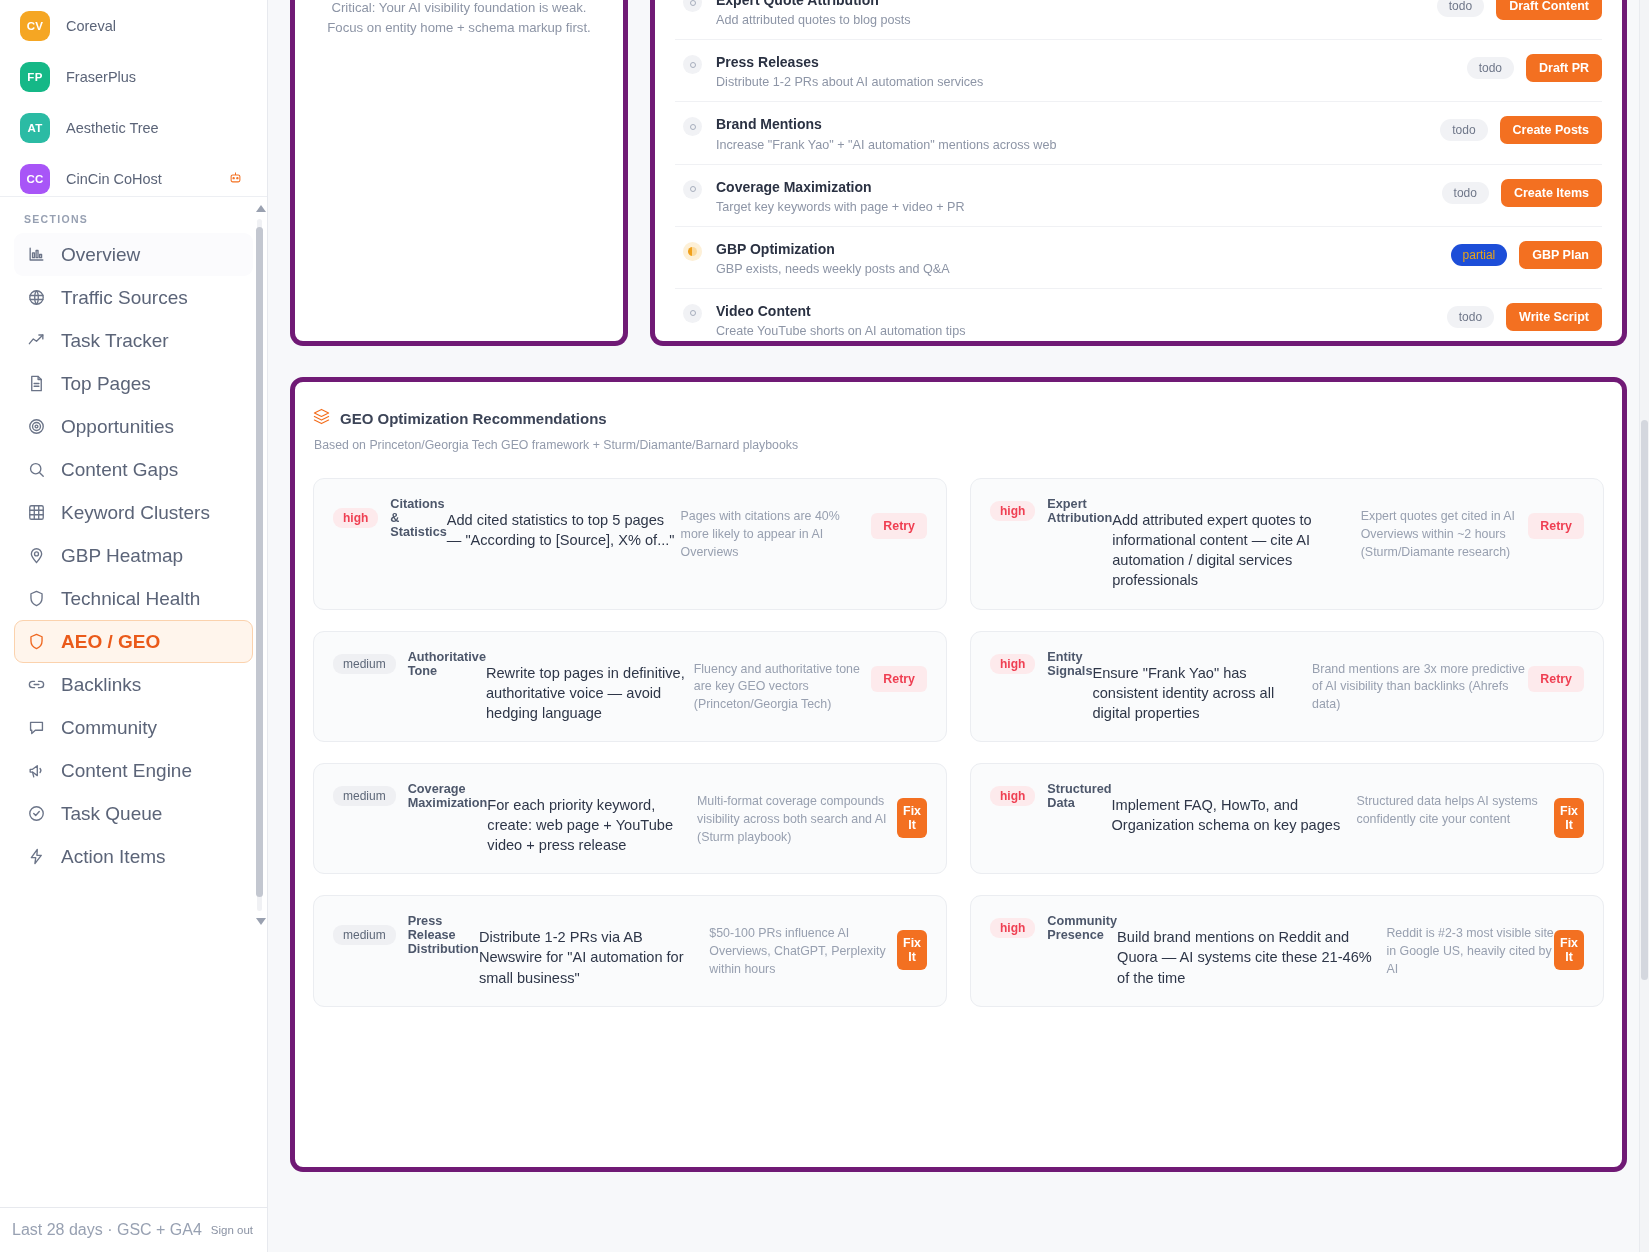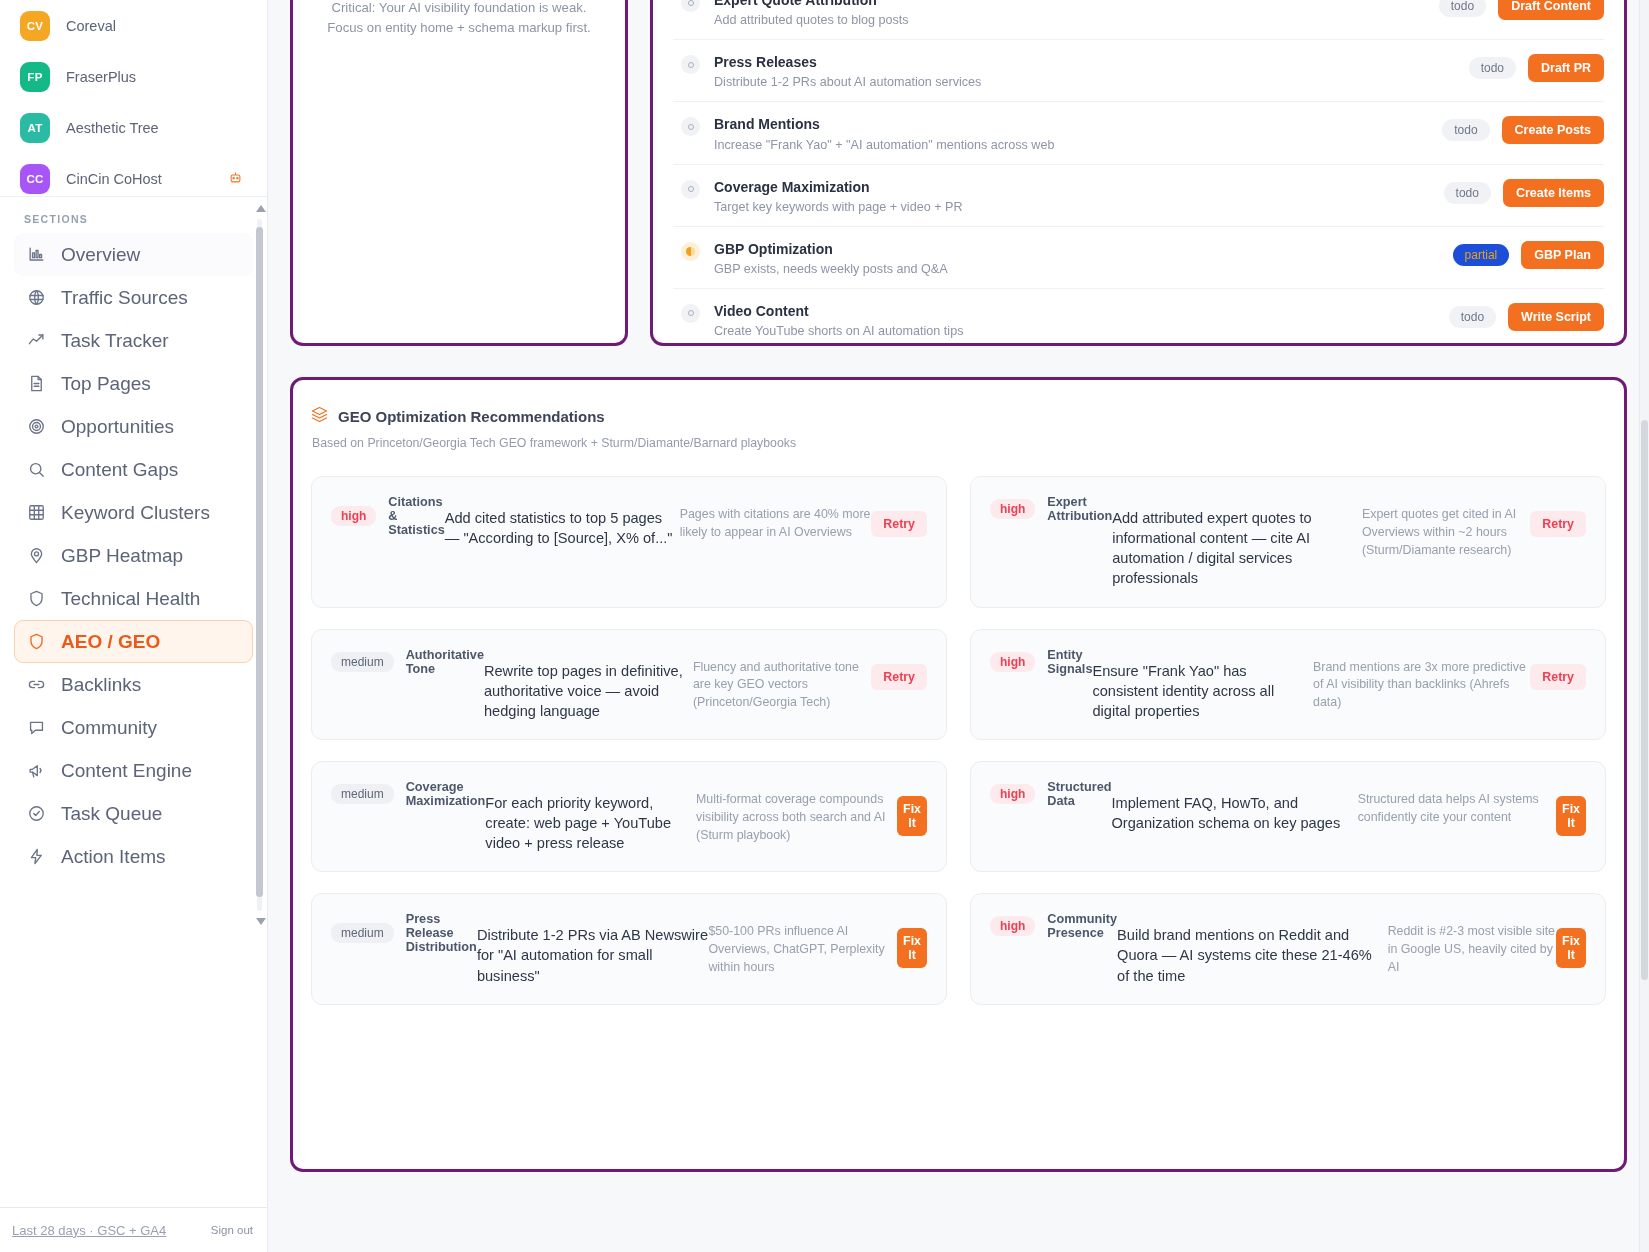--- a/index.html
+++ b/index.html
@@ -85,35 +85,35 @@
   .side-scrollbar .arrow.up { top: 0; border-bottom: 7px solid #9aa1b0; }
   .side-scrollbar .arrow.down { bottom: 0; border-top: 7px solid #9aa1b0; }
 
   .sidebar-footer {
     border-top: 1px solid #e7e9ee;
     height: 45px;
     display: flex; align-items: center; justify-content: space-between;
     padding: 0 14px 0 12px;
     background: #fff;
   }
-  .footer-meta { font-size: 13px; color: #98a1b2; text-decoration: underline; }
+  .footer-meta { font-size: 16px; color: #98a1b2; }
   .footer-signout { font-size: 11.5px; color: #8b93a4; }
 
   
   .main {
     flex: 1 1 auto; position: relative;
     background: #f7f8fa;
     overflow: hidden;
   }
 
   .top-row { display: flex; gap: 22px; padding: 0 22px; }
 
   .card {
     background: #ffffff;
-    border: 3px solid #701a75;
+    border: 5px solid #701a75;
     border-radius: 13px;
   }
 
   .left-note-card {
     flex: 0 0 338px;
     height: 374px;
     margin-top: -28px;
     padding: 26px 22px 0 22px;
     border-radius: 0 0 13px 13px;
     border-top: none;

